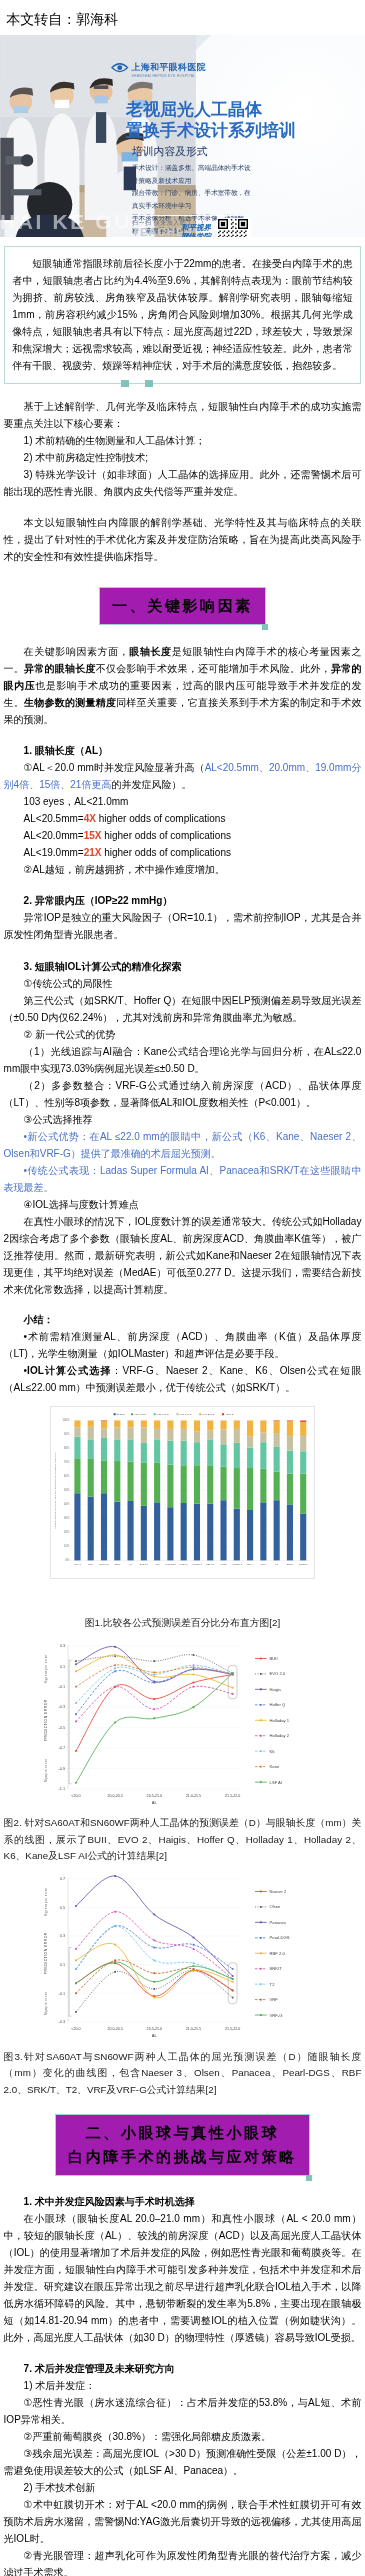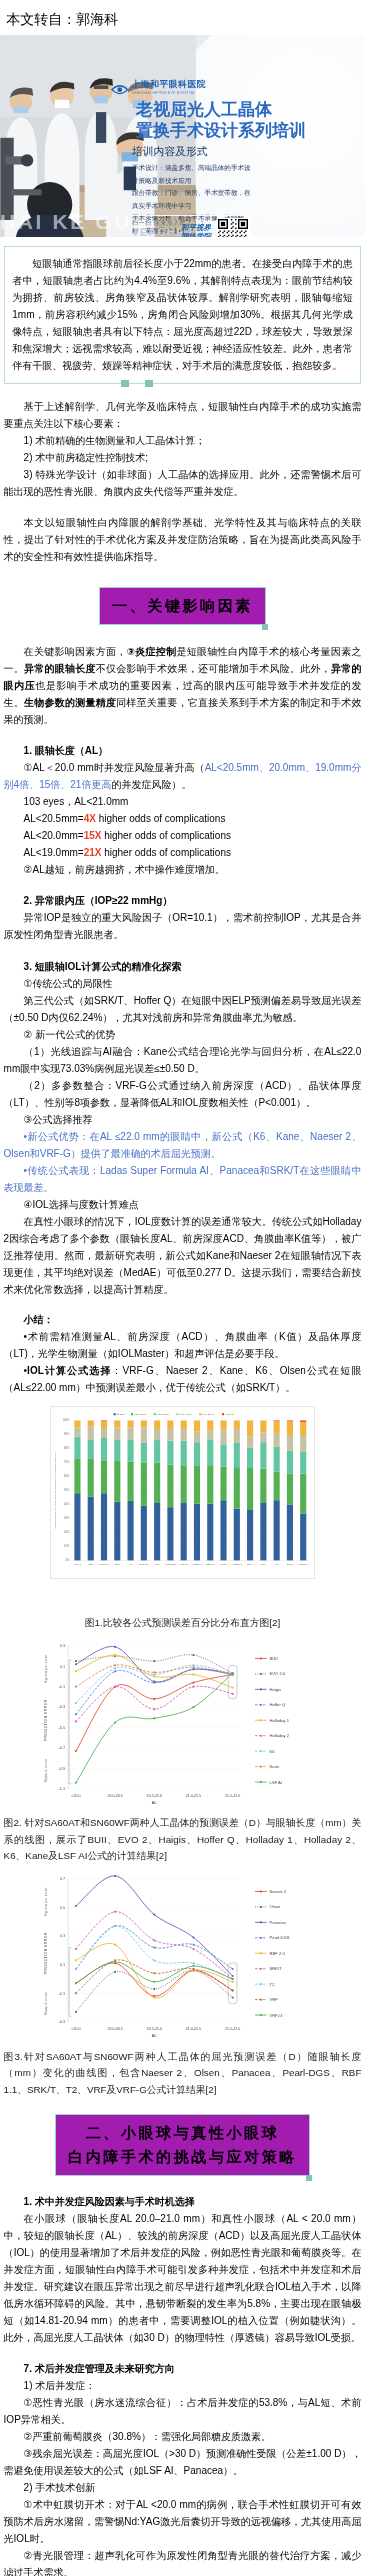--- a/index.html
+++ b/index.html
@@ -6,24 +6,24 @@
   .page{width:365px;height:3233px;overflow:hidden;position:relative;background:#fff;
         font-family:"Liberation Sans","DejaVu Sans",sans-serif;color:#111;}
   .src{font-size:14px;color:#000;padding:11.3px 5.2px 6.2px 6.2px;}
   
   .banner{position:relative;height:202px;overflow:hidden;background:linear-gradient(100deg,#dfe5ee,#edf1f7);}
   .banner-circle{position:absolute;left:159px;top:-67px;width:515px;height:340px;border-radius:50%;
     background:radial-gradient(circle at 28% 42%,#ffffff 0%,#f4f7fb 48%,#e3eaf3 100%);}
   .banner-photo{position:absolute;left:0;top:0;width:196px;height:202px;}
   .banner-watermark{position:absolute;left:0;top:175px;font-size:21px;font-weight:800;
     color:rgba(255,255,255,.55);letter-spacing:2.6px;}
-  .b-logo{position:absolute;left:111px;top:44px;display:flex;align-items:flex-end;gap:3.1px;}
+  .b-logo{position:absolute;left:111px;top:27px;display:flex;align-items:flex-start;gap:3.1px;}
   .b-logo-cn{font-size:8.8px;font-weight:800;color:#1e63b0;letter-spacing:0.5px;}
   .b-logo-en{font-size:3.3px;color:#5b87b8;letter-spacing:0.3px;}
-  .b-title{position:absolute;left:136px;top:65px;font-size:17px;font-weight:800;color:#2a6abf;line-height:20.6px;}
+  .b-title{position:absolute;left:126px;top:65px;font-size:17px;font-weight:800;color:#2a6abf;line-height:20.6px;}
   .b-sub{position:absolute;left:132px;top:110px;font-size:10.8px;font-weight:400;color:#17305e;}
   .b-bullets{position:absolute;left:132px;top:127px;width:120px;font-size:6.6px;color:#22395f;line-height:12.4px;}
   .b-line{position:absolute;left:132px;top:180px;width:117px;border-top:1px solid rgba(255,255,255,.9);}
   .b-scan{position:absolute;left:132px;top:184px;font-size:6px;color:#5f6f8a;letter-spacing:0.5px;}
   .b-teacher{position:absolute;left:132px;top:191px;font-size:11.3px;font-weight:800;color:#c3cddb;letter-spacing:1px;line-height:12px;width:103px;}
   .b-school{position:absolute;left:181px;top:189px;font-size:7.5px;font-weight:800;color:#1e63b0;line-height:8.2px;font-style:italic;}
   .b-qr{position:absolute;left:217px;top:183px;width:32px;height:32px;background:#fff;padding:1px;}
   
   .intro{position:relative;margin:8.2px 4.1px 0;border:0.5px solid #b9ddd6;padding:8.2px 7.2px 9.3px;}
   .intro p{margin:0;font-size:10px;line-height:17px;text-indent:2em;text-align:justify;color:#050505;}
@@ -224,21 +224,21 @@
   <div class="article" id="article">
       <p class="para"><span>基于上述解剖学、几何光学及临床特点，短眼轴性白内障手术的成功实施需要重点关注以下核心要素：</span></p>
       <p class="para"><span>1) 术前精确的生物测量和人工晶体计算；</span></p>
       <p class="para"><span>2) 术中前房稳定性控制技术;</span></p>
       <p class="para"><span>3) 特殊光学设计（如非球面）人工晶体的选择应用。此外，还需警惕术后可能出现的恶性青光眼、角膜内皮失代偿等严重并发症。</span></p>
       <div class="gap" style="height: 14.4px;"></div>
       <p class="para"><span>本文以短眼轴性白内障眼的解剖学基础、光学特性及其与临床特点的关联性，提出了针对性的手术优化方案及并发症防治策略，旨在为提高此类高风险手术的安全性和有效性提供临床指导。</span></p>
       <div class="gap" style="height: 21.6px;"></div>
       <div class="sec-wrap"><div class="sec-box"><div>一、关键影响因素</div><span class="sec-sq"></span></div></div>
       <div class="gap" style="height: 18.5px;"></div>
-      <p class="para"><span>在关键影响因素方面，</span><span class="b">③炎症控制</span><span>是短眼轴性白内障手术的核心考量因素之一。</span><span class="b">异常的眼轴长度</span><span>不仅会影响手术效果，还可能增加手术风险。此外，</span><span class="b">异常的眼内压</span><span>也是影响手术成功的重要因素，过高的眼内压可能导致手术并发症的发生。</span><span class="b">生物参数的测量精度</span><span>同样至关重要，它直接关系到手术方案的制定和手术效果的预测。</span></p>
+      <p class="para"><span>在关键影响因素方面，</span><span class="b">眼轴长度</span><span>是短眼轴性白内障手术的核心考量因素之一。</span><span class="b">异常的眼轴长度</span><span>不仅会影响手术效果，还可能增加手术风险。此外，</span><span class="b">异常的眼内压</span><span>也是影响手术成功的重要因素，过高的眼内压可能导致手术并发症的发生。</span><span class="b">生物参数的测量精度</span><span>同样至关重要，它直接关系到手术方案的制定和手术效果的预测。</span></p>
       <div class="gap" style="height: 13.4px;"></div>
       <p class="para hb">1. 眼轴长度（AL）</p>
       <p class="para"><span>①AL＜20.0 mm时并发症风险显著升高（</span><span class="blue">AL&lt;20.5mm、20.0mm、19.0mm分别4倍、15倍、21倍更高</span><span>的并发症风险）。</span></p>
       <p class="para"><span>103 eyes，AL&lt;21.0mm</span></p>
       <p class="para"><span>AL&lt;20.5mm=</span><span class="redb">4X</span><span> higher odds of complications</span></p>
       <p class="para"><span>AL&lt;20.0mm=</span><span class="redb">15X</span><span> higher odds of complications</span></p>
       <p class="para"><span>AL&lt;19.0mm=</span><span class="redb">21X</span><span> higher odds of complications</span></p>
       <p class="para"><span>②AL越短，前房越拥挤，术中操作难度增加。</span></p>
       <div class="gap" style="height: 14.4px;"></div>
       <p class="para hb">2. 异常眼内压（IOP≥22 mmHg）</p>
@@ -629,21 +629,21 @@
             <line x1="448" y1="230.5" x2="472" y2="230.5" stroke="#6ec6f0" stroke-width="1.7" stroke-dasharray="5 3"></line>
             <rect x="458.2" y="228.7" width="3.6" height="3.6" fill="#6ec6f0"></rect>
             <text x="478" y="233.5" font-size="8.5" fill="#444">T2</text>
             <line x1="448" y1="262.25" x2="472" y2="262.25" stroke="#c0622b" stroke-width="1.7" stroke-dasharray="5 3"></line>
             <rect x="458.2" y="260.45" width="3.6" height="3.6" fill="#c0622b"></rect>
             <text x="478" y="265.25" font-size="8.5" fill="#444">VRF</text>
             <line x1="448" y1="294" x2="472" y2="294" stroke="#4cae4f" stroke-width="1.7"></line>
             <circle cx="460" cy="294" r="2.2" fill="#4cae4f"></circle>
             <text x="478" y="297" font-size="8.5" fill="#444">VRF-G</text>
           </svg></div>
-        <figcaption class="cap left">图3.针对SA60AT与SN60WF两种人工晶体的屈光预测误差（D）随眼轴长度（mm）变化的曲线图，包含Naeser 2、Olsen、Panacea、Pearl-DGS、RBF 1.1、SRK/T、T2、VRF及VRF-G公式计算结果[2]</figcaption>
+        <figcaption class="cap left">图3.针对SA60AT与SN60WF两种人工晶体的屈光预测误差（D）随眼轴长度（mm）变化的曲线图，包含Naeser 3、Olsen、Panacea、Pearl-DGS、RBF 2.0、SRK/T、T2、VRF及VRF-G公式计算结果[2]</figcaption>
       </figure>
       <div class="gap" style="height: 15.5px;"></div>
       <div class="sec-wrap"><div class="sec-box"><div>二、小眼球与真性小眼球</div><div>白内障手术的挑战与应对策略</div><span class="sec-sq"></span></div></div>
       <div class="gap" style="height: 17.5px;"></div>
       <p class="para hb">1. 术中并发症风险因素与手术时机选择</p>
       <p class="para"><span>在小眼球（眼轴长度AL 20.0–21.0 mm）和真性小眼球（AL &lt; 20.0 mm）中，较短的眼轴长度（AL）、较浅的前房深度（ACD）以及高屈光度人工晶状体（IOL）的使用显著增加了术后并发症的风险，例如恶性青光眼和葡萄膜炎等。在并发症方面，短眼轴性白内障手术可能引发多种并发症，包括术中并发症和术后并发症。研究建议在眼压异常出现之前尽早进行超声乳化联合IOL植入手术，以降低房水循环障碍的风险。其中，悬韧带断裂的发生率为5.8%，主要出现在眼轴极短（如14.81-20.94 mm）的患者中，需要调整IOL的植入位置（例如睫状沟）。此外，高屈光度人工晶状体（如30 D）的物理特性（厚透镜）容易导致IOL受损。</span></p>
       <div class="gap" style="height: 13.4px;"></div>
       <p class="para hb">7. 术后并发症管理及未来研究方向</p>
       <p class="para"><span>1) 术后并发症：</span></p>
       <p class="para"><span>①恶性青光眼（房水迷流综合征）：占术后并发症的53.8%，与AL短、术前IOP异常相关。</span></p>

